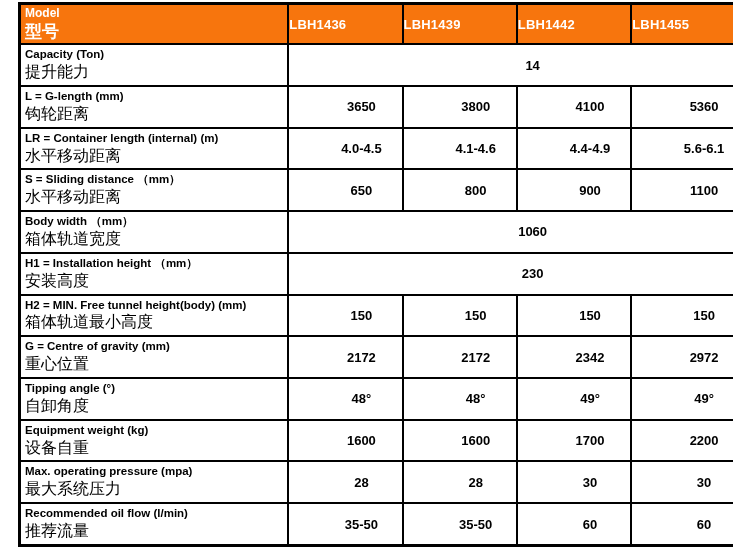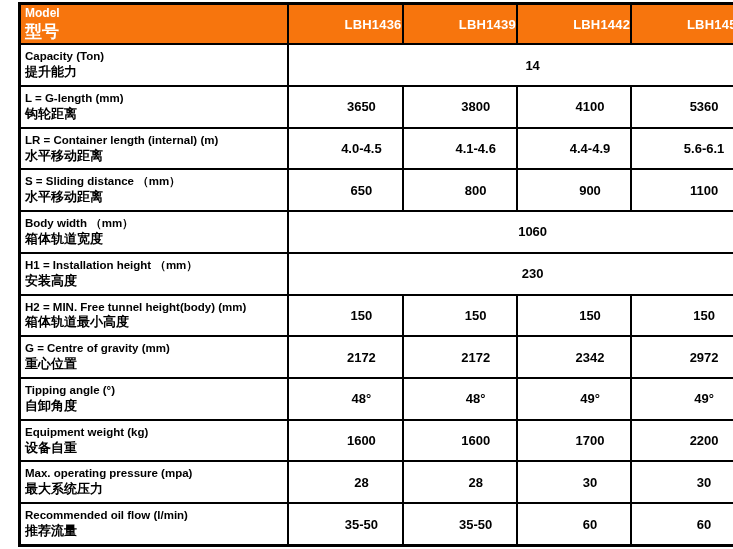--- a/index.html
+++ b/index.html
@@ -24,34 +24,34 @@
   thead tr { height: 36px; }
   tbody tr { height: 30px; }
   th.h-label {
     background: var(--accent);
     text-align: left; vertical-align: middle;
     padding: 1px 4px;
   }
   th.h-col {
     background: var(--accent);
     color: #ffffff; font-size: 13px; font-weight: bold;
-    text-align: right; vertical-align: middle;
+    text-align: left; vertical-align: middle;
     letter-spacing: 0.2px;
   }
   .h-en, .h-zh {
     color: #ffffff; font-weight: bold; line-height: 1.25;
   }
   .h-en { font-size: 12px; }
   .h-zh { font-size: 17px; }
   td.label {
     text-align: left; vertical-align: middle;
     padding: 1px 3px 1px 4px;
   }
   .l-en { font-size: 11.5px; font-weight: bold; color: var(--ink); line-height: 1.3; white-space: nowrap; }
-  .l-zh { font-size: 13px;  font-weight: bold; color: var(--ink); line-height: 1.3; white-space: nowrap; }
+  .l-zh { font-size: 16px;  font-weight: normal; color: var(--ink); line-height: 1.3; white-space: nowrap; }
   td.val {
     text-align: center; vertical-align: middle;
     font-size: 13px; font-weight: bold; color: var(--ink); padding-left: 32px;
   }
 </style>
 </head>
 <body>
 
 <div class="sheet">
 <table class="spec">

